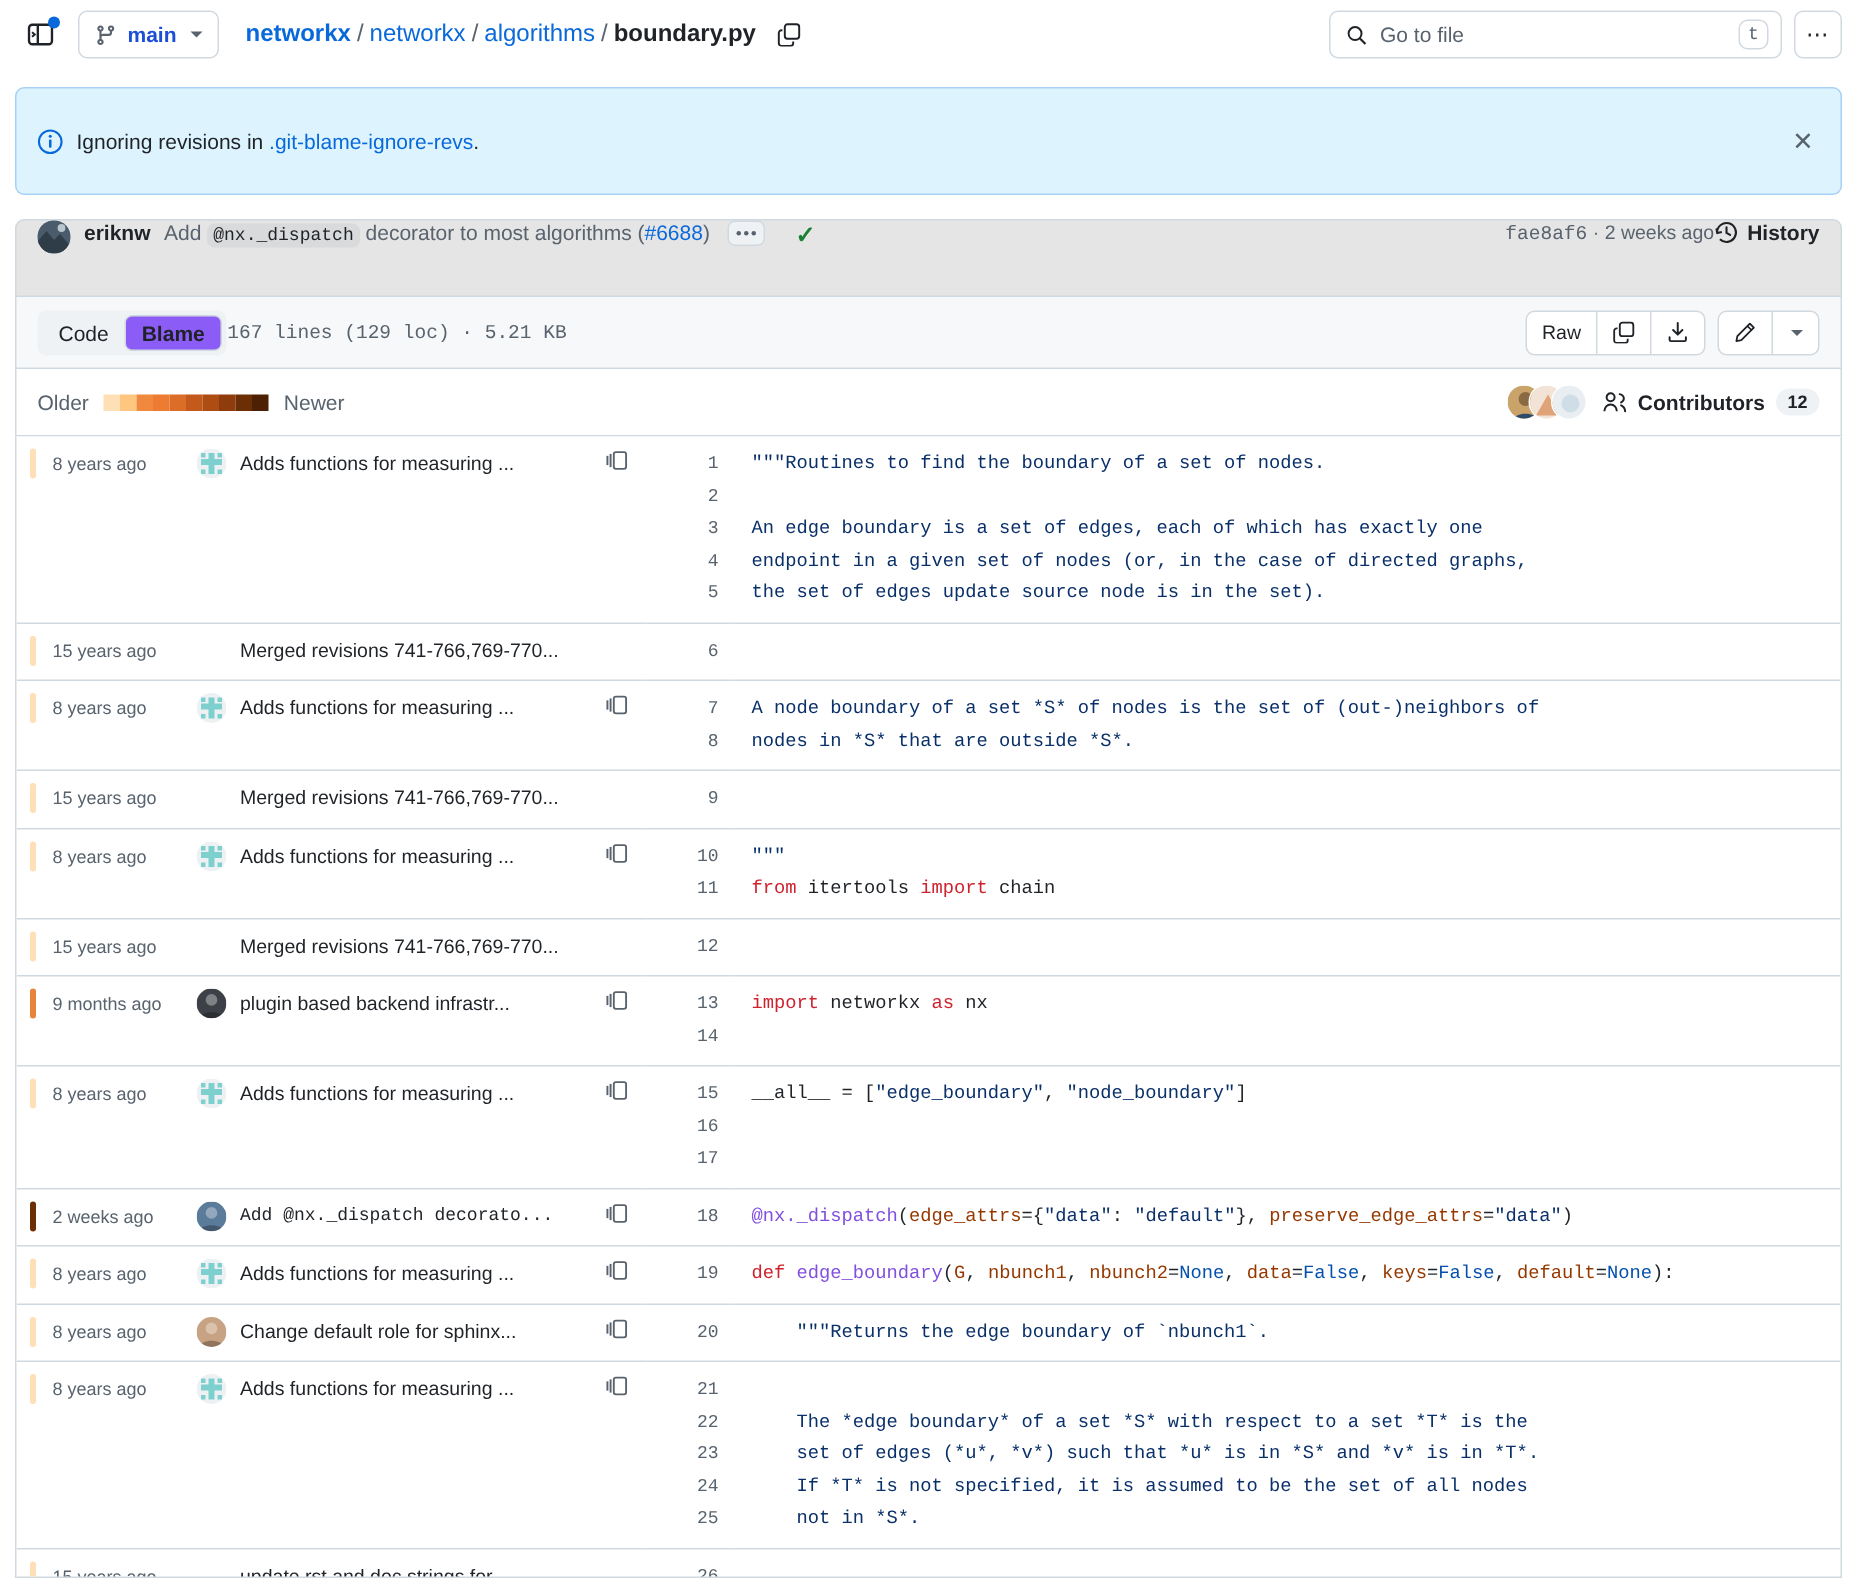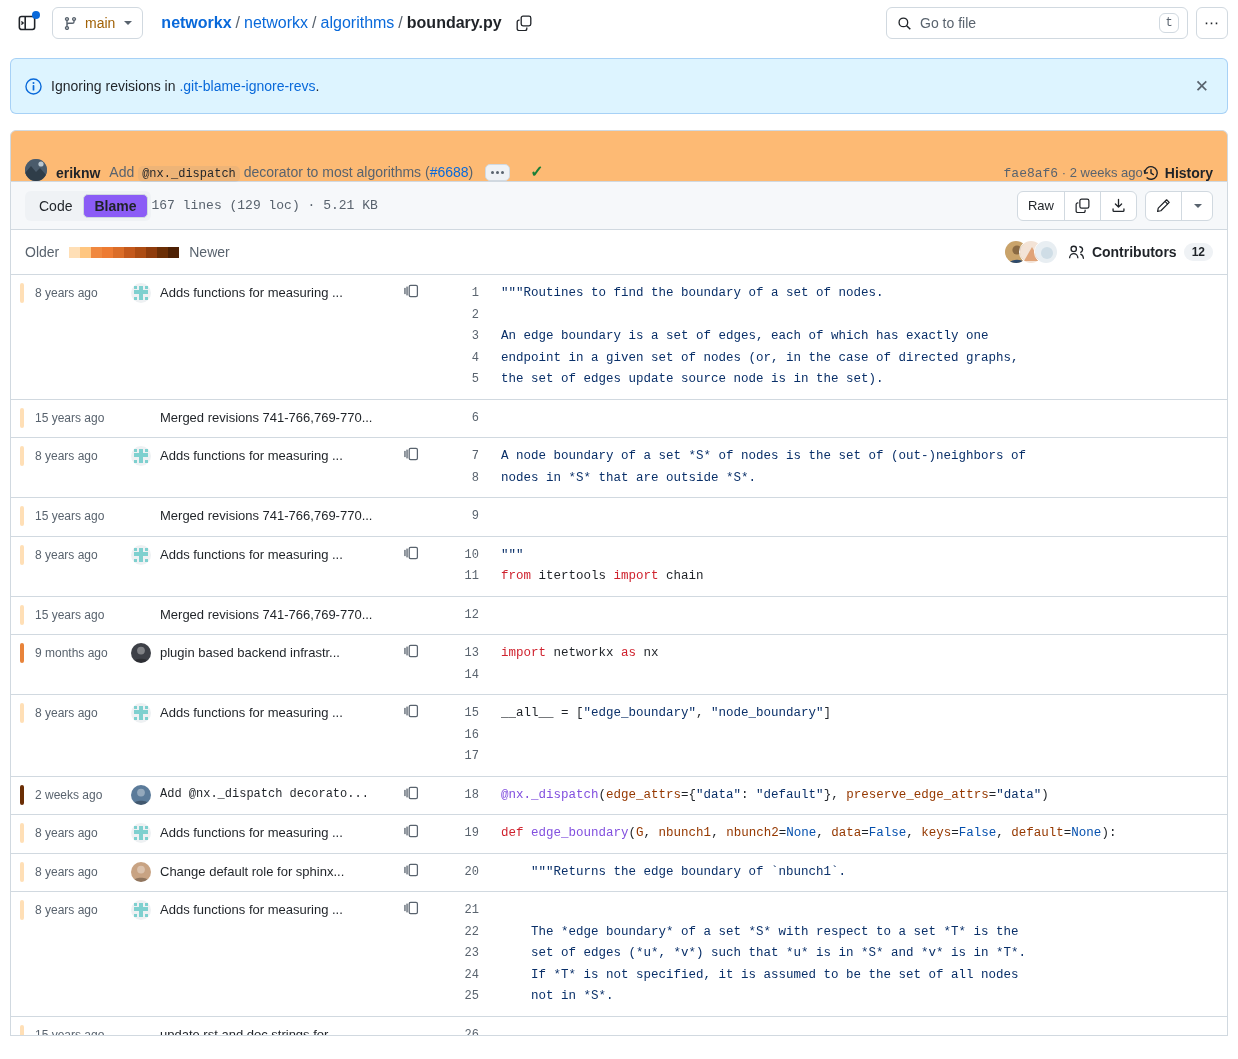--- a/index.html
+++ b/index.html
@@ -29,21 +29,21 @@
   .side-toggle .dot {
     position: absolute; top: 3px; right: 2px;
     width: 8px; height: 8px; border-radius: 50%;
     background: #0969da;
   }
   .branch-btn {
     display: flex; align-items: center; gap: 7px;
     height: 32px; padding: 0 10px;
     border: 1px solid #d1d9e0; border-radius: 6px;
     background: #fff;
-    font-size: 14px; font-weight: 400; color: #a16207;
+    font-size: 14px; font-weight: 700; color: #1d4ed8;
     cursor: pointer;
   }
   .caret {
     width: 0; height: 0;
     border-left: 4px solid transparent;
     border-right: 4px solid transparent;
     border-top: 4px solid #59636e;
     margin-left: 2px;
   }
   .breadcrumb {
@@ -85,42 +85,42 @@
     background: #fff; cursor: pointer;
     letter-spacing: 1px; color: #1f2328; font-size: 15px;
   }
 
   
   .flash {
     margin: 12px 10px 0 10px;
     background: #ddf4ff;
     border: 1px solid rgba(9,105,218,0.25);
     border-radius: 6px;
-    height: 56px;
+    height: 72px;
     display: flex; align-items: center;
     padding: 0 14px;
     font-size: 14px;
   }
   .flash .ftext { margin-left: 9px; }
   .flash a { color: #0969da; text-decoration: none; cursor: pointer; }
   .flash .x {
     margin-left: auto; cursor: pointer;
     color: #59636e; font-size: 17px; line-height: 1;
     padding: 4px;
   }
 
   
   .commitbar {
     margin: 16px 10px 0 10px;
     border: 1px solid #d1d9e0;
     border-radius: 6px 6px 0 0;
     height: 52px;
-    display: flex; align-items: flex-end;
+    display: flex; align-items: flex-start;
     padding: 0 14px;
-    background: #fdba74;
+    background: #e5e5e5;
     font-size: 14px;
   }
   .avatar {
     width: 22px; height: 22px; border-radius: 50%;
     flex: none;
     background: #6e7781;
     overflow: hidden;
     display:block;
   }
   .commit-author { font-weight: 700; margin-left: 9px; color: #1f2328; cursor: pointer;}

